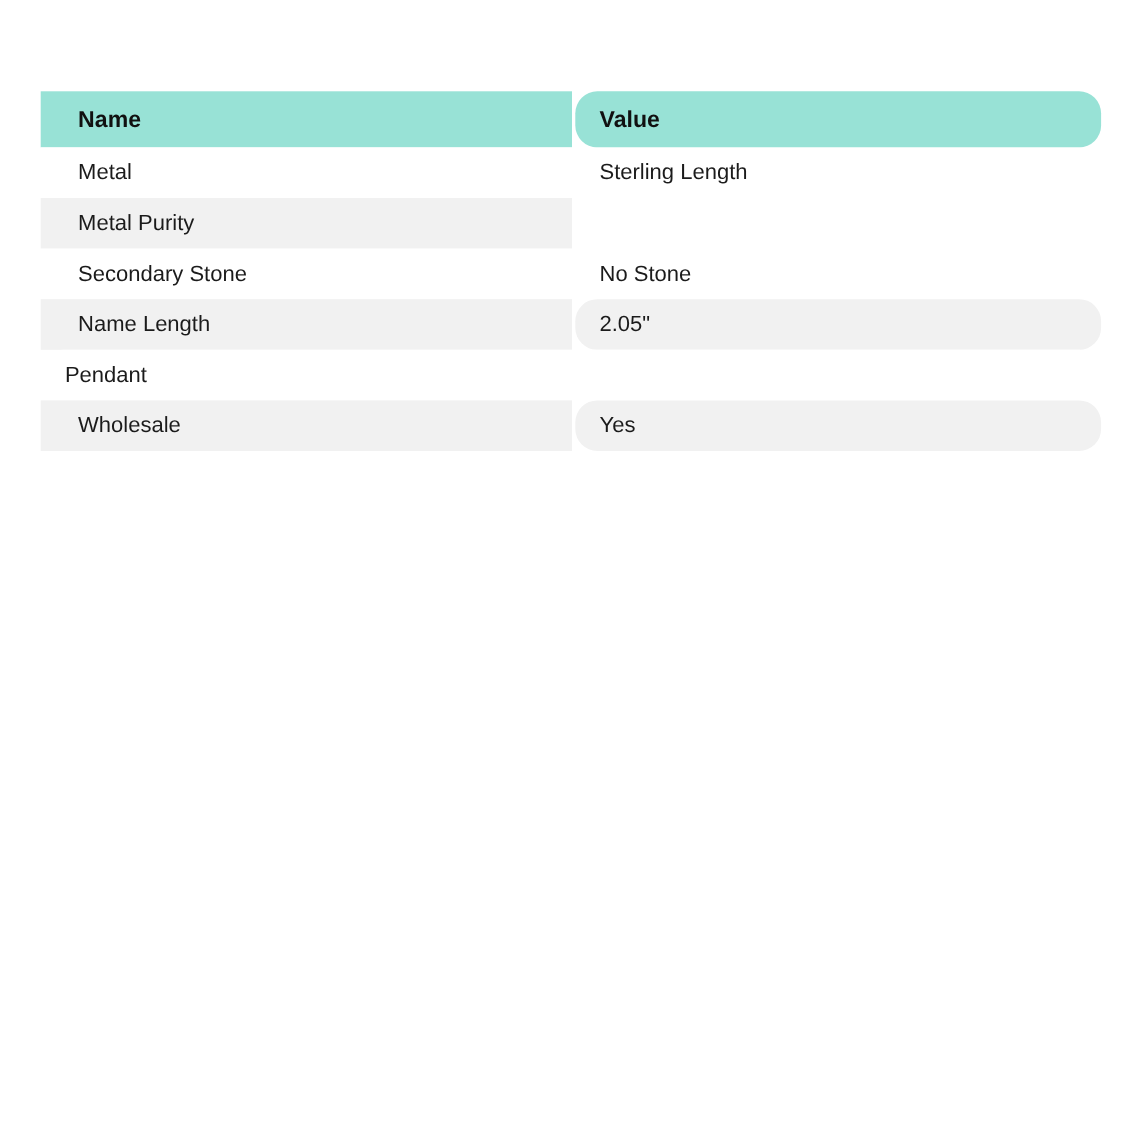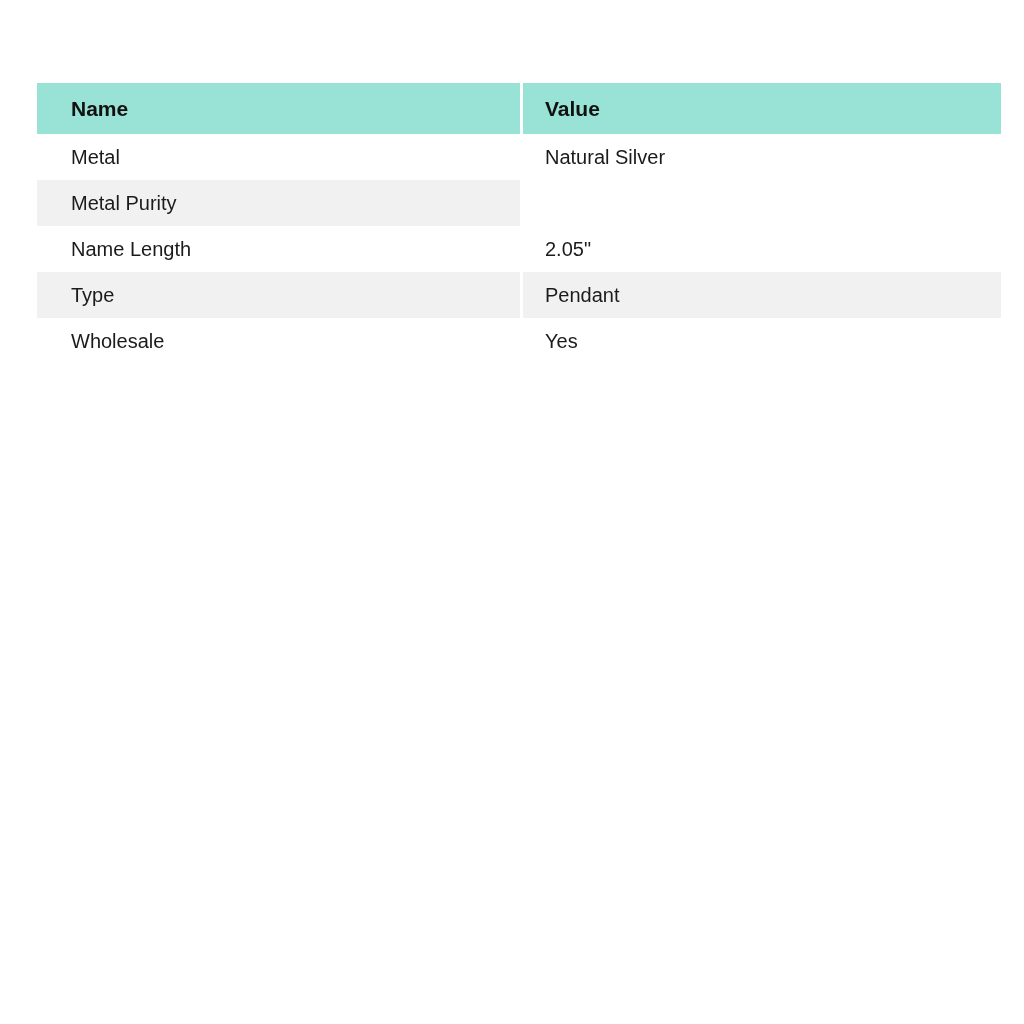--- a/index.html
+++ b/index.html
@@ -30,20 +30,21 @@
     background: transparent;
   }
   .cell.name {
     width: 483px;
     flex: 0 0 483px;
     padding-left: 34px;
   }
   .cell.value {
     flex: 1 1 auto;
     padding-left: 22px;
+    border-radius: 20px;
   }
   .row.header .cell {
     background: #98e2d6;
     font-weight: 700;
     font-size: 21px;
     color: #111111;
   }
   .row.body:nth-child(even) .cell { background: #f1f1f1; }
   .row.body:nth-child(odd)  .cell { background: #ffffff; }
 </style>
@@ -51,31 +52,34 @@
 <body>
 
 <div class="attr-table">
   <div class="row header">
     <div class="cell name">Name</div>
     <div class="cell value">Value</div>
   </div>
   <div id="table-body">
       <div class="row body">
         <div class="cell name">Metal</div>
-        <div class="cell value">Natural Silver</div>
+        <div class="cell value">Sterling Length</div>
       </div>
       <div class="row body">
         <div class="cell name">Metal Purity</div>
+      </div>
+      <div class="row body">
+        <div class="cell name">Secondary Stone</div>
+        <div class="cell value">No Stone</div>
       </div>
       <div class="row body">
         <div class="cell name">Name Length</div>
         <div class="cell value">2.05"</div>
       </div>
       <div class="row body">
-        <div class="cell name">Type</div>
         <div class="cell value">Pendant</div>
       </div>
       <div class="row body">
         <div class="cell name">Wholesale</div>
         <div class="cell value">Yes</div>
       </div>
     </div>
 </div>
 
 </body></html>

